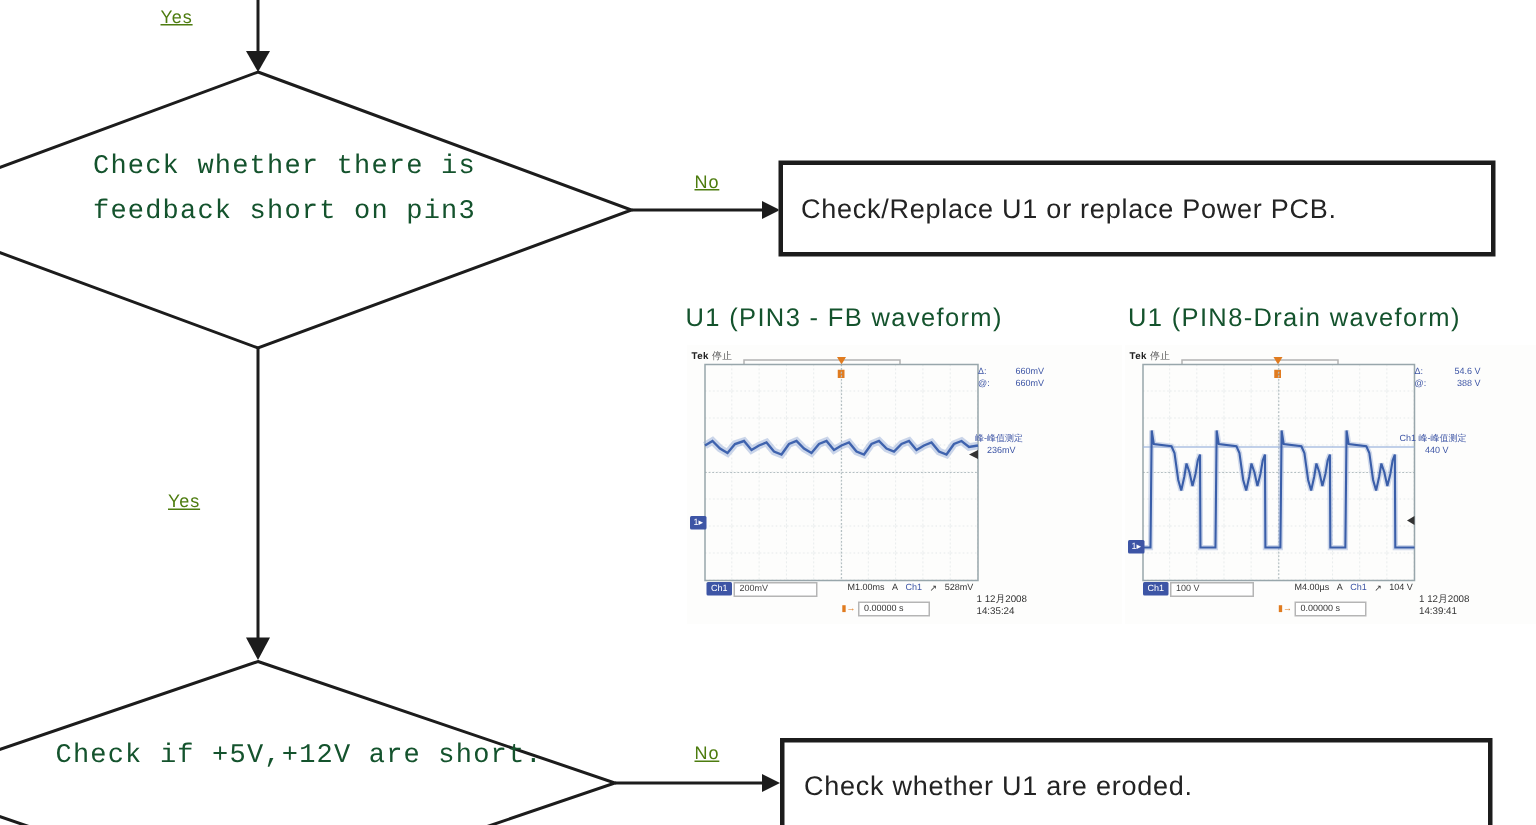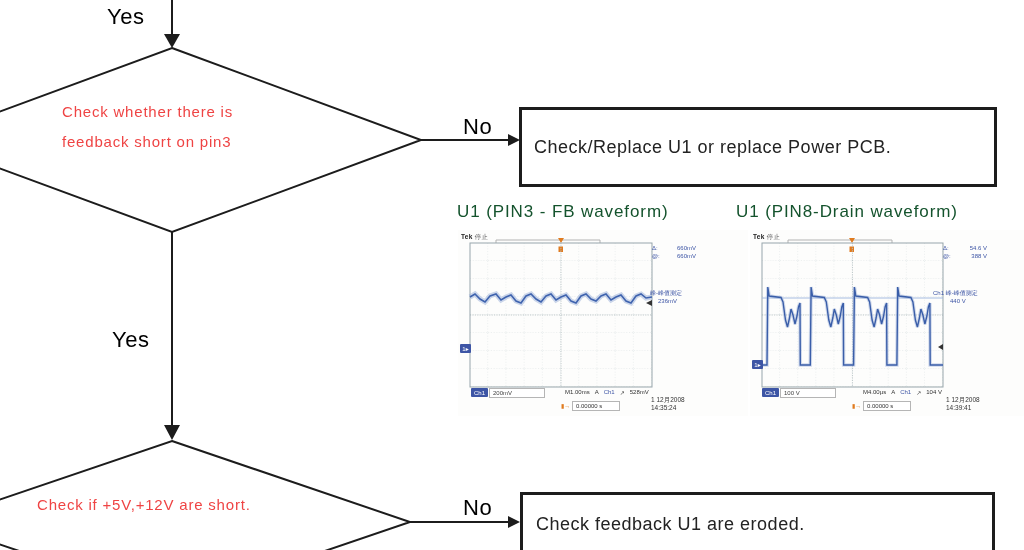--- a/index.html
+++ b/index.html
@@ -1,20 +1,20 @@
 <!DOCTYPE html>
 <html><head>
 <meta charset="utf-8">
 <style>
   html,body{margin:0;padding:0;}
   body{width:1024px;height:550px;position:relative;overflow:hidden;background:#ffffff;
        font-family:"Liberation Sans","DejaVu Sans",sans-serif;color:#232323;}
   .flow-svg{position:absolute;left:0;top:0;width:1024px;height:550px;}
-  .flabel{position:absolute;font-size:22px;letter-spacing:.6px;color:#000000;}
-  .dtext{position:absolute;font-size:15px;letter-spacing:.8px;color:#ef4444;line-height:29.5px;white-space:nowrap;}
+  .flabel{position:absolute;font-size:12px;letter-spacing:.6px;color:#4d7c0f;text-decoration:underline;}
+  .dtext{position:absolute;font-size:18px;letter-spacing:.8px;color:#14532d;line-height:29.5px;white-space:nowrap;font-family:Liberation Mono, monospace;}
   .abox{position:absolute;border:3px solid #1c1c1c;background:#fff;box-sizing:border-box;
         font-size:18px;letter-spacing:.5px;color:#232323;white-space:nowrap;}
   .abox1{display:flex;align-items:center;padding-left:12px;}
   .abox2{padding:19px 0 0 13px;}
   .wtitle{position:absolute;font-size:17px;letter-spacing:.9px;color:#14532d;white-space:nowrap;}
   .scope{position:absolute;background:#fdfdfc;}
   .scope svg{position:absolute;left:0;top:0;}
   .tek{position:absolute;left:3px;top:3px;font-size:6.5px;font-weight:bold;color:#222;letter-spacing:.3px;white-space:nowrap;}
   .tek .stop{font-weight:normal;color:#555;}
   .ro{position:absolute;font-size:6px;color:#3d55a5;line-height:8px;white-space:nowrap;}
@@ -56,26 +56,26 @@
 
 <div class="flabel" style="left:107px;top:4px;">Yes</div>
 
 <div class="dtext" style="left:62px;top:97px;">
   <div>Check whether there is</div>
   <div>feedback short on pin3</div>
 </div>
 
 <div class="flabel" style="left:463px;top:114px;">No</div>
 
-<div class="abox abox1" style="left:519px;top:107px;width:478px;height:80px;">
+<div class="abox abox1" style="left:519px;top:107px;width:478px;height:64px;">
   <span>Check/Replace U1 or replace Power PCB.</span>
 </div>
 
 <div class="wtitle" style="left:457px;top:202px;">U1 (PIN3 - FB waveform)</div>
-<div class="wtitle" style="left:736px;top:202px;">U1 (PIN8-Drain waveform)</div>
+<div class="wtitle" style="left:752px;top:202px;">U1 (PIN8-Drain waveform)</div>
 
 <div class="scope" style="left:458px;top:230px;width:290px;height:186px;">
   <svg width="290" height="186" viewBox="0 0 290 186">
     <defs>
       <pattern id="gcell1" x="12" y="13" width="18.2" height="18" patternUnits="userSpaceOnUse">
         <path d="M18.2,0 V18 M0,18 H18.2" fill="none" stroke="#c9d2d5" stroke-width="0.7" stroke-dasharray="1,1.7"></path>
       </pattern>
     </defs>
     <path d="M38,13 V10 H142 V13" fill="none" stroke="#b3b3b3" stroke-width="1"></path>
     <polygon points="100,8 106,8 103,13" fill="#e07b1f"></polygon>
@@ -180,14 +180,14 @@
   </div>
 </div>
 
 <div class="flabel" style="left:112px;top:327px;">Yes</div>
 
 <div class="flabel" style="left:463px;top:495px;">No</div>
 
 <div class="dtext" style="left:37px;top:490px;">Check if +5V,+12V are short.</div>
 
 <div class="abox abox2" style="left:520px;top:492px;width:475px;height:62px;">
-  <span>Check feedback U1 are eroded.</span>
+  <span>Check whether U1 are eroded.</span>
 </div>
 
 </body></html>

